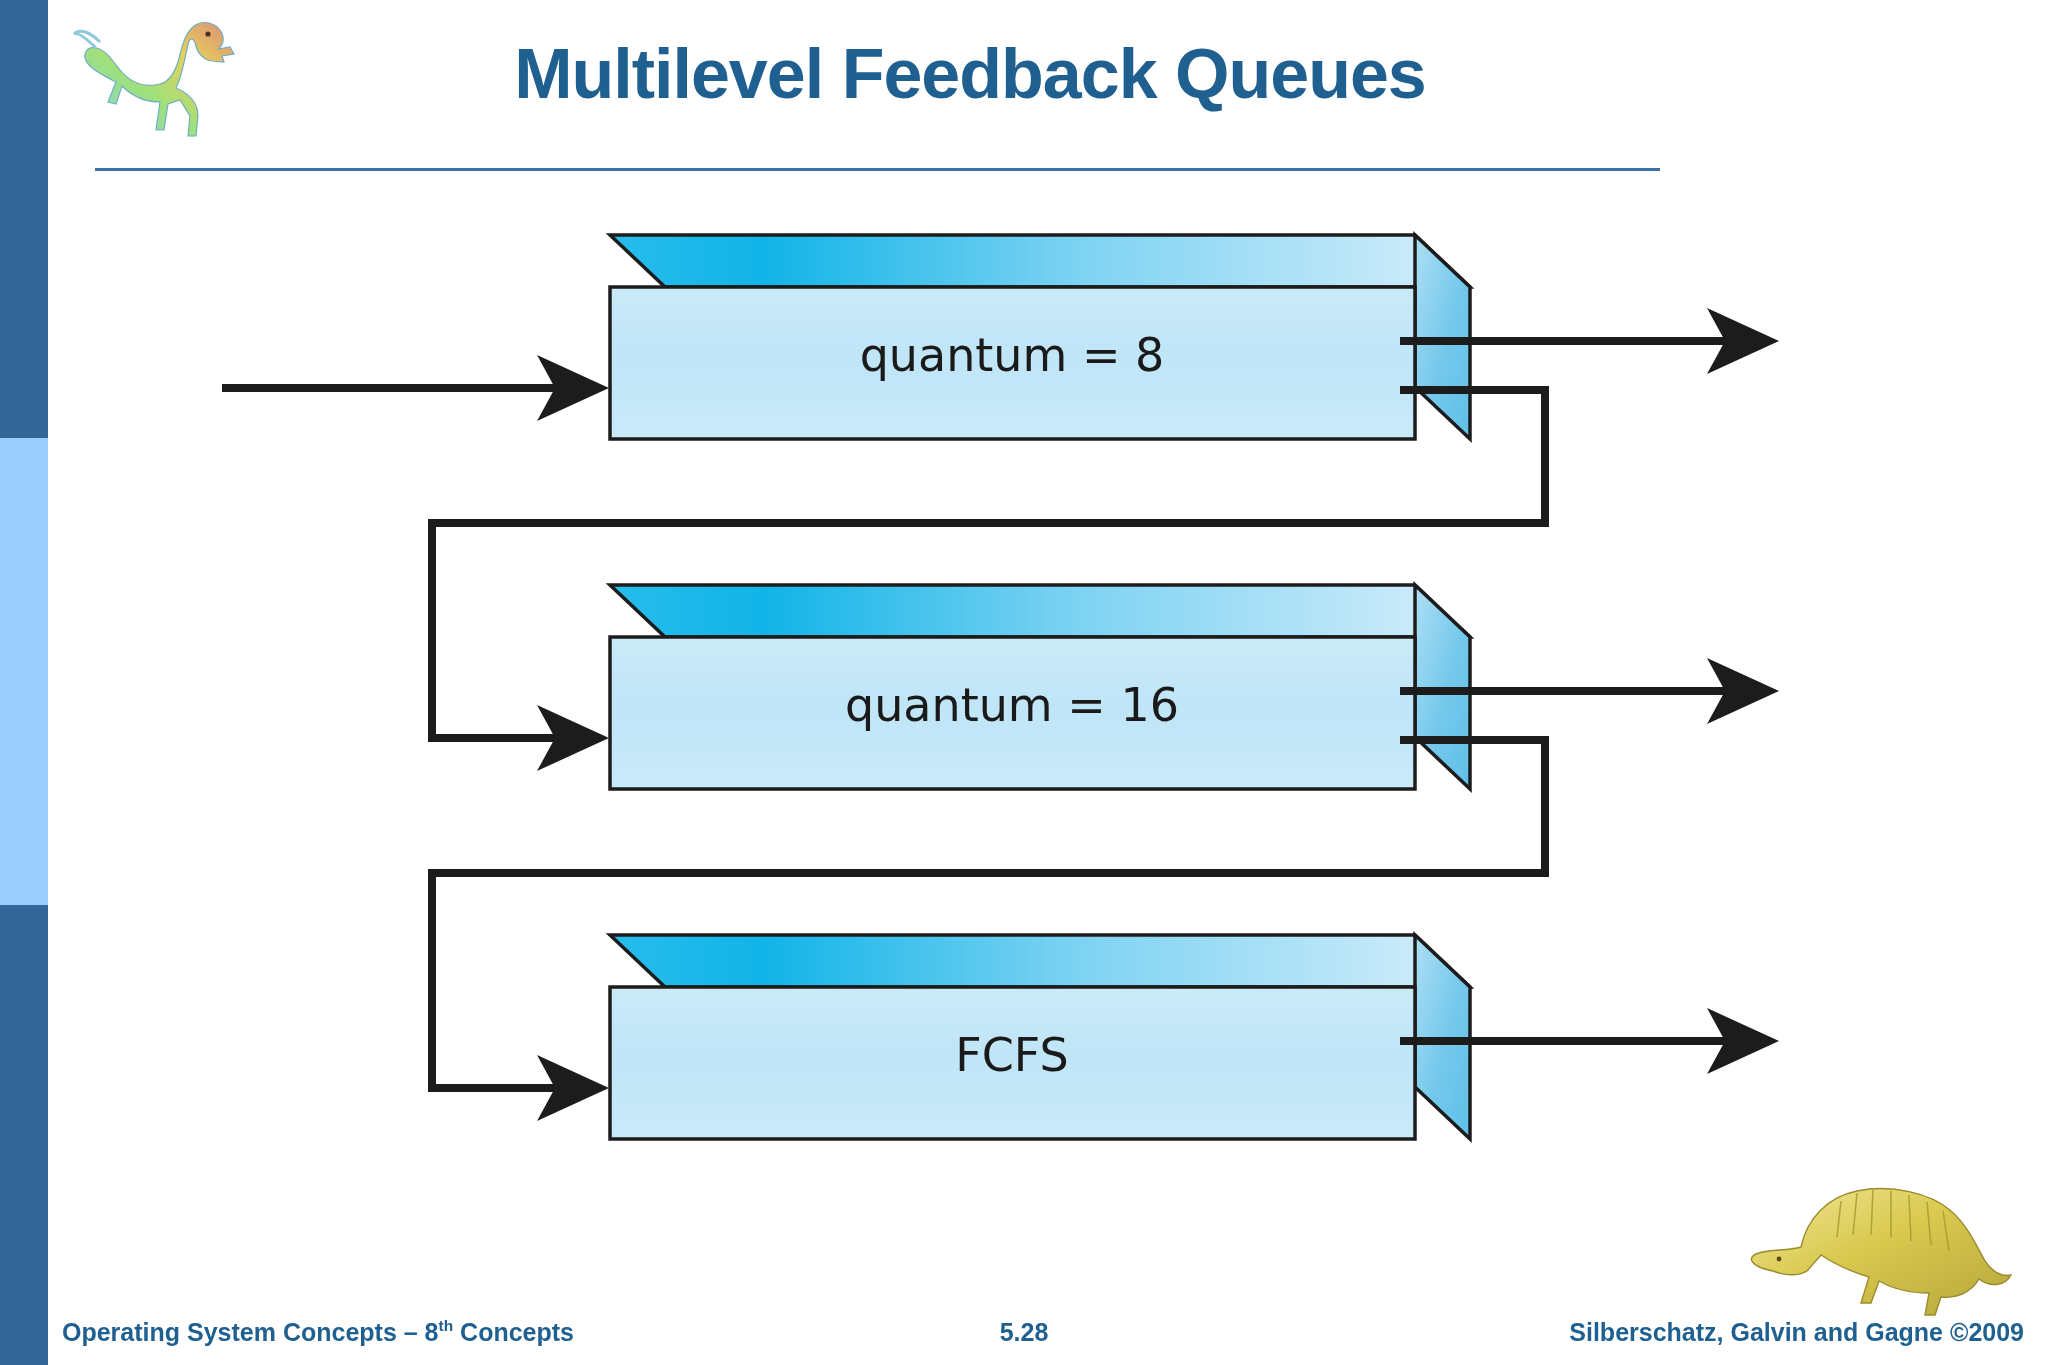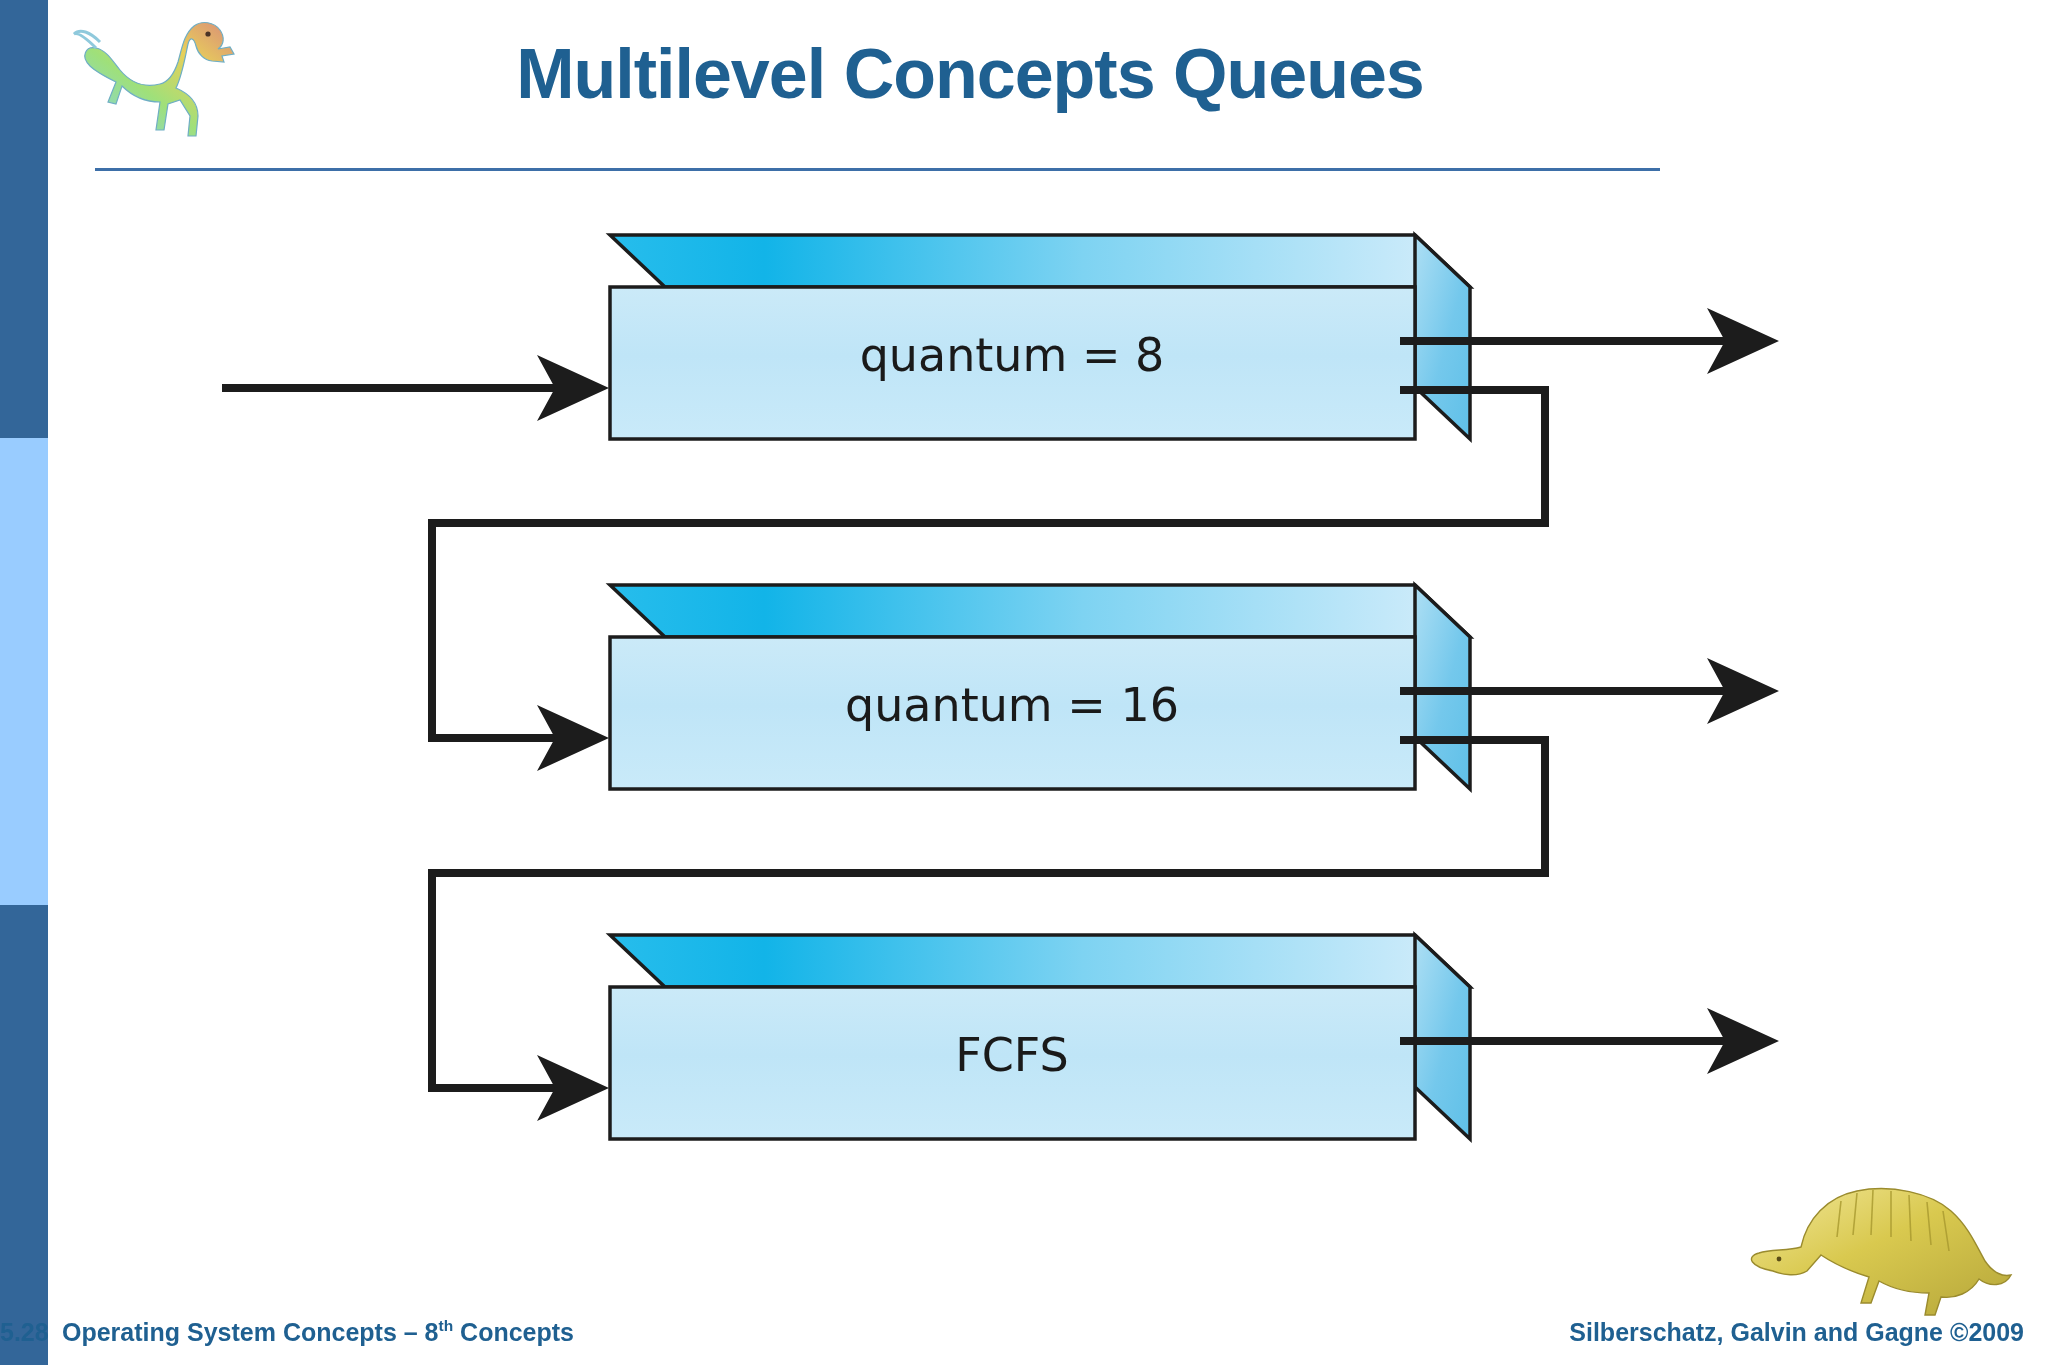--- a/index.html
+++ b/index.html
@@ -86,21 +86,21 @@
     font-weight: bold;
     color: #1F6091;
     white-space: nowrap;
   }
   #footer-left sup { font-size: 0.62em; vertical-align: super; margin-top: 29px; }
   #footer-center {
     position: absolute;
     left: 0; right: 0;
     top: 1332px;
     transform: translateY(-50%);
-    text-align: left;
+    text-align: center;
     font-size: 25px;
     font-weight: bold;
     color: #1F6091;
   }
   #footer-right {
     position: absolute;
     right: 24px;
     top: 1332px;
     transform: translateY(-50%);
     font-size: 25px;
@@ -134,21 +134,21 @@
              C153 33 152 41 146 45 L158 43 L162 50 L150 52 L152 58 L140 57
              C132 56 126 50 124 42 C122 34 118 32 116 40 C113 54 110 72 104 84
              C118 90 126 100 126 112 L124 132 L116 132 L118 112 L108 96
              L96 100 L92 126 L84 126 L88 98 C74 98 60 92 50 82
              L44 100 L36 98 L44 78 C32 72 24 68 18 62 Z" fill="url(#dinoA)" stroke="#6FAEC4" stroke-width="1.2"></path>
     <path d="M24 44 C14 34 6 28 2 30 C8 24 18 28 28 38" fill="none" stroke="#8FC9DC" stroke-width="3"></path>
     <circle cx="136" cy="30" r="2.6" fill="#4A3326"></circle>
   </g>
 </svg>
 
-<div id="page-title">Multilevel Concepts Queues</div>
+<div id="page-title">Multilevel Feedback Queues</div>
 <div id="title-rule"></div>
 
 <div id="diagram-area">
 <svg id="diagram-svg" width="2048" height="1090" viewBox="0 0 2048 1090">
   <defs>
 
     <linearGradient id="topFace" x1="0" y1="0" x2="1" y2="0">
       <stop offset="0%" stop-color="#27BDEC"></stop>
       <stop offset="18%" stop-color="#12B4E8"></stop>
       <stop offset="55%" stop-color="#7ED3F2"></stop>

